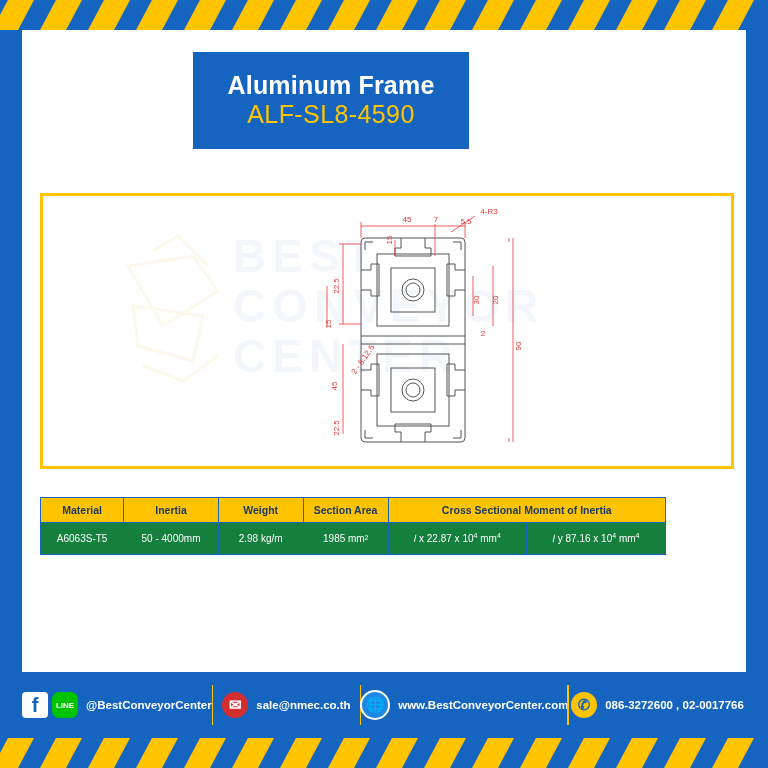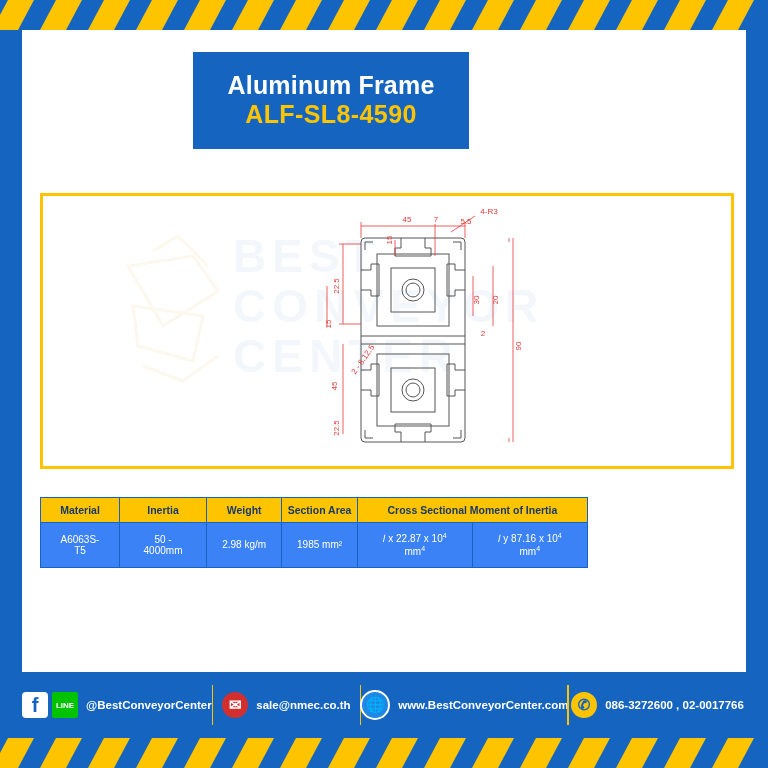--- a/index.html
+++ b/index.html
@@ -34,71 +34,71 @@
     position:absolute;left:193px;top:52px;width:276px;height:97px;
     background:#1565c0;
     display:flex;flex-direction:column;align-items:center;justify-content:center;
     text-align:center;
   }
   .title-banner .l1,.title-banner .l2{
     color:#ffffff;font-size:25px;font-weight:bold;line-height:27px;
     letter-spacing:.2px;
   }
   .title-banner .l3{
-    color:#ffc400;font-size:25px;font-weight:bold;line-height:30px;letter-spacing:.4px;
+    color:#ffc400;font-size:25px;font-weight:normal;line-height:30px;letter-spacing:.4px;
   }
   
   .draw-box{
     position:absolute;left:40px;top:193px;width:688px;height:270px;
     border:3px solid #ffc400;background:#ffffff;overflow:hidden;
   }
   .watermark{
     position:absolute;left:0;top:0;width:688px;height:264px;
     opacity:.12;pointer-events:none;
   }
   .wm-text{
     position:absolute;left:190px;top:35px;
     font-size:46px;font-weight:bold;color:#9fc4e8;line-height:50px;
     letter-spacing:6px;font-family:"Liberation Sans", sans-serif;
   }
   .drawing{
     position:absolute;left:0;top:0;width:688px;height:264px;
   }
   
   .spec-table{
-    position:absolute;left:40px;top:497px;width:548px;
+    position:absolute;left:40px;top:497px;width:626px;
     border-collapse:collapse;
   }
   .spec-table th{
     background:#ffc400;color:#1a3a66;font-size:10.5px;font-weight:bold;
     border:1px solid #1565c0;padding:6px 2px;text-align:center;
   }
   .spec-table td{
-    background:#3b82f6;color:#ffffff;font-size:10px;
+    background:#15803d;color:#ffffff;font-size:10px;
     border:1px solid #1565c0;padding:9px 14px;text-align:center;
   }
   .spec-table td sup{font-size:7px;}
   
   .footer{
     position:absolute;left:22px;bottom:30px;width:724px;height:66px;
     background:#1565c0;
     display:flex;align-items:center;
   }
   .f-item{
     display:flex;align-items:center;justify-content:center;gap:8px;
     color:#ffffff;font-size:11.5px;font-weight:bold;height:100%;
   }
   .f-sep{width:2px;height:40px;background:#ffc400;}
   .ic{
     width:26px;height:26px;border-radius:50%;
     display:flex;align-items:center;justify-content:center;
     font-size:15px;color:#fff;flex:none;
   }
   .ic.fb{background:#ffffff;color:#1565c0;font-weight:bold;font-size:20px;border-radius:4px;}
-  .ic.line{background:#00c300;color:#fff;font-size:8px;font-weight:bold;border-radius:2px;}
+  .ic.line{background:#00c300;color:#fff;font-size:8px;font-weight:bold;border-radius:7px;}
   .ic.mail{background:#d32f2f;}
   .ic.globe{background:#1e88e5;border:2px solid #fff;}
   .ic.phone{background:#ffc400;color:#1565c0;}
   .fb-wrap{display:flex;align-items:center;gap:4px;}
   .f-txt{white-space:nowrap;}
 </style>
 </head>
 <body>
 
 <div class="page">

